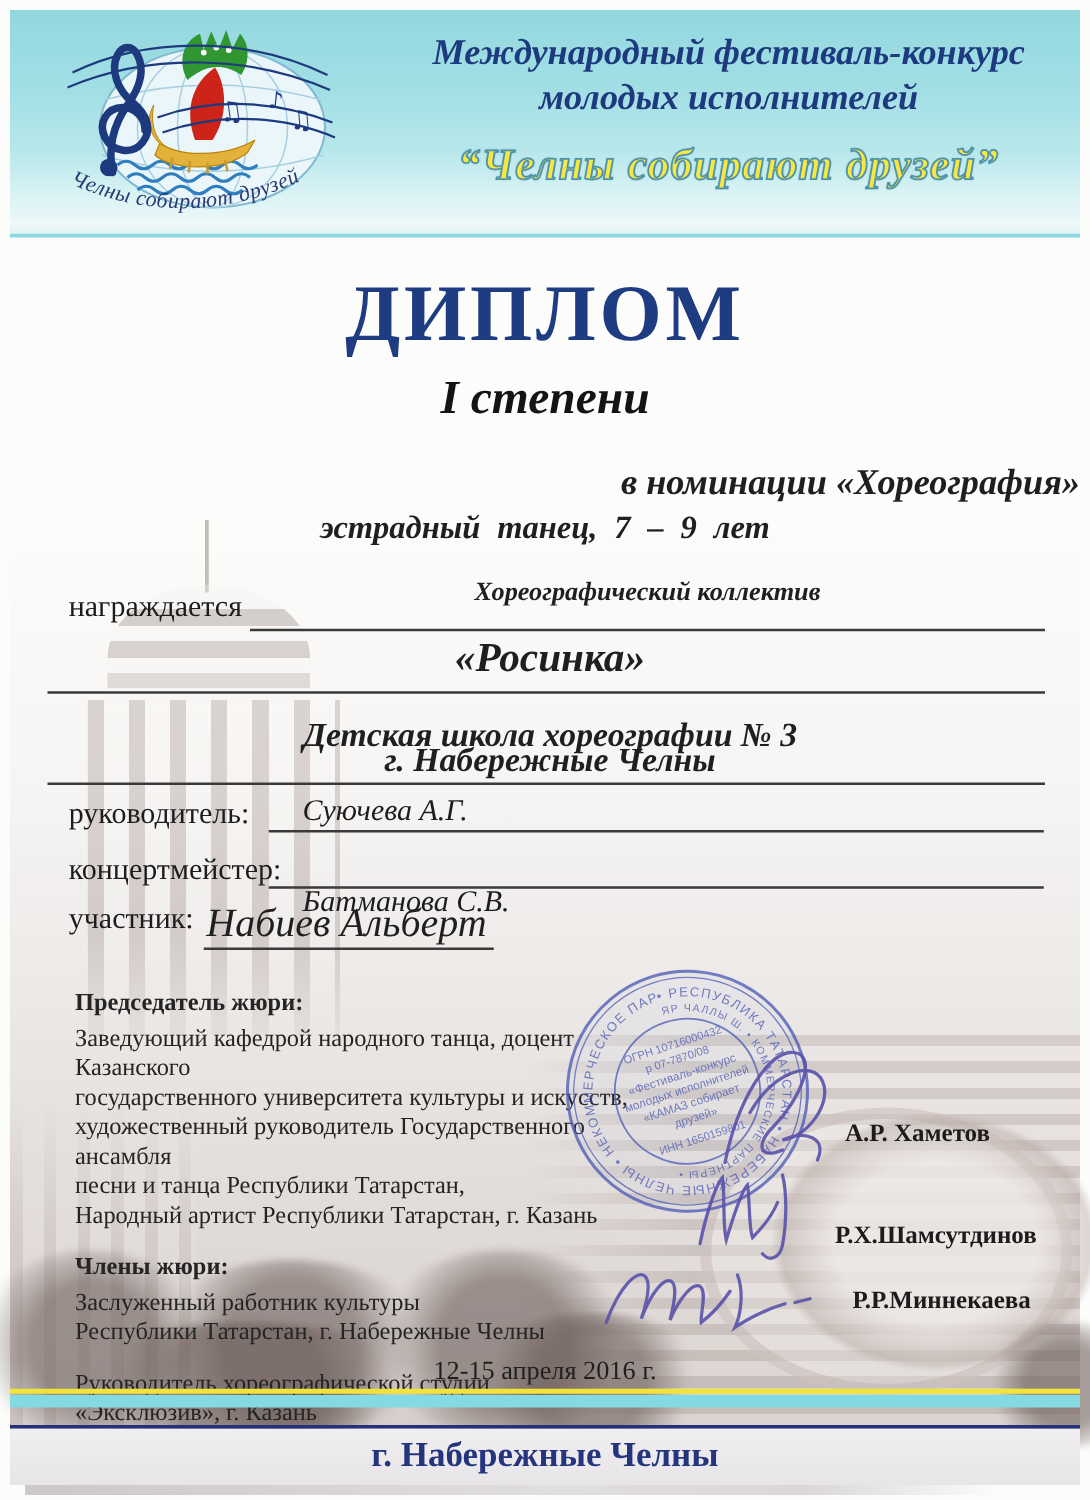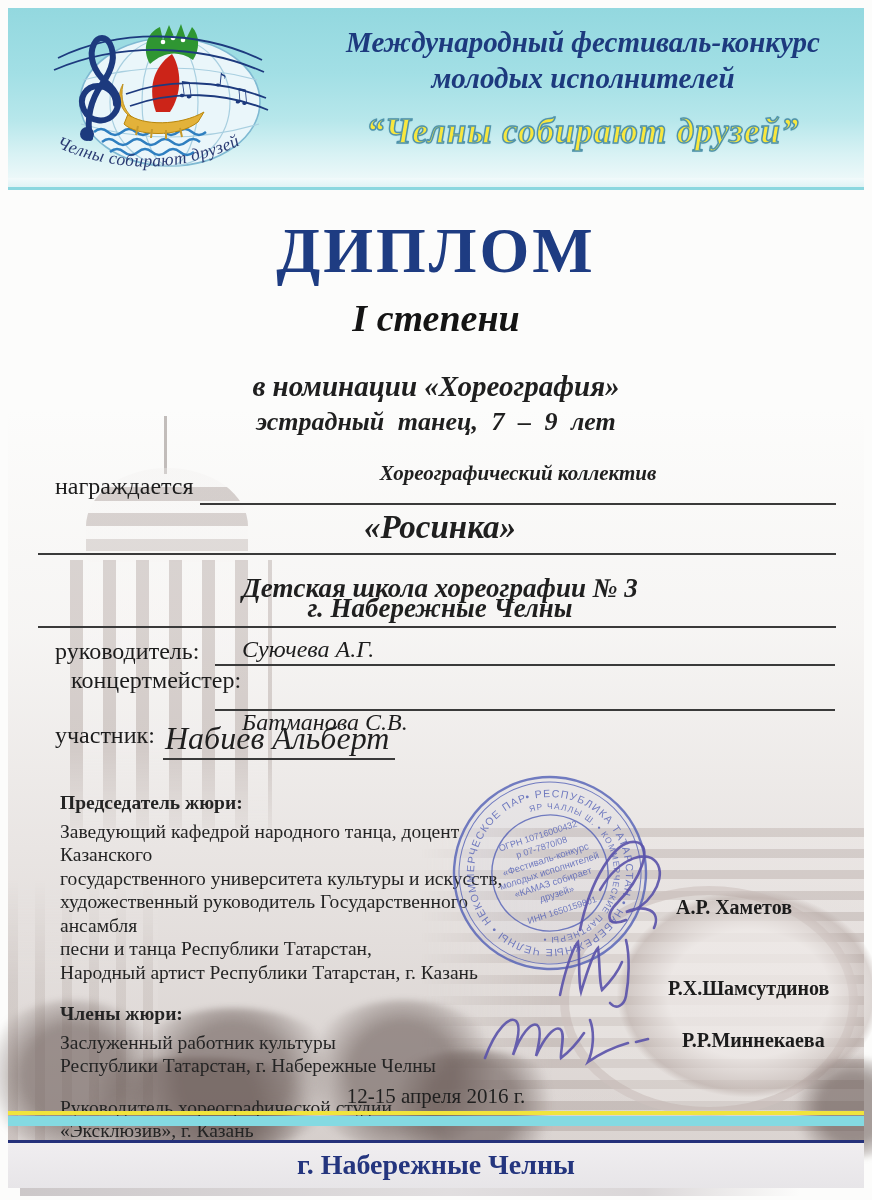--- a/index.html
+++ b/index.html
@@ -56,21 +56,21 @@
   .t1 { left:-30px; top:592px; width:190px; height:150px; }
   .t2 { left:110px; top:600px; width:230px; height:140px; }
   .t3 { left:290px; top:592px; width:210px; height:150px; }
   .t4 { left:50px;  top:650px; width:280px; height:100px; }
   .t5 { left:370px; top:642px; width:190px; height:110px; }
   .t6 { left:780px; top:650px; width:130px; height:100px; }
   
   .cblock { position:absolute; left:8px; width:856px; text-align:center; }
   .title { top:214px; font-size:64px; font-weight:bold; letter-spacing:3px; color:#1e3c82; }
   .degree { top:296px; font-size:38px; font-weight:bold; font-style:italic; color:#141414; }
-  .nomination { top:370px; font-size:29px; font-weight:bold; font-style:italic; }
+  .nomination { top:370px; font-size:29px; font-weight:bold; font-style:italic;text-align:right; }
   .category { top:407px; font-size:26px; font-weight:bold; font-style:italic; word-spacing:7px; }
   .label { position:absolute; font-size:24px; color:#1c1c1c; }
   .fill-italic { font-style:italic; }
   .recipient1 { position:absolute; left:200px; top:461px; width:636px; text-align:center;
     font-size:21px; font-weight:bold; font-style:italic; }
   .recipient2 { position:absolute; left:40px; top:509px; width:800px; text-align:center;
     font-size:33px; font-weight:bold; font-style:italic; }
   .school1 { position:absolute; left:40px; top:573px; width:800px; text-align:center;
     font-size:27px; font-weight:bold; font-style:italic; }
   .school2 { position:absolute; left:40px; top:593px; width:800px; text-align:center;
@@ -197,21 +197,21 @@
   <div class="recipient2">«Росинка»</div>
   <div class="uline ul2"></div>
   <div class="school1">Детская школа хореографии № 3</div>
   <div class="school2">г. Набережные Челны</div>
   <div class="uline ul3"></div>
 
   <div class="label" style="left:55px; top:638px;">руководитель:</div>
   <div class="label fill-italic" style="left:242px; top:636px;">Суючева А.Г.</div>
   <div class="uline ul4"></div>
 
-  <div class="label" style="left:55px; top:667px;margin-left:16px;">концертмейстер:</div>
+  <div class="label" style="left:55px; top:683px;">концертмейстер:</div>
   <div class="label fill-italic" style="left:242px; top:681px;margin-top:28px;">Батманова С.В.</div>
   <div class="uline ul5"></div>
 
   <div class="label" style="left:55px; top:722px;">участник:</div>
   <div class="participant-name">Набиев Альберт</div>
 
   <div class="jury">
     <div class="head">Председатель жюри:</div>
     <div>Заведующий кафедрой народного танца, доцент Казанского</div>
     <div>государственного университета культуры и искусств,</div>

